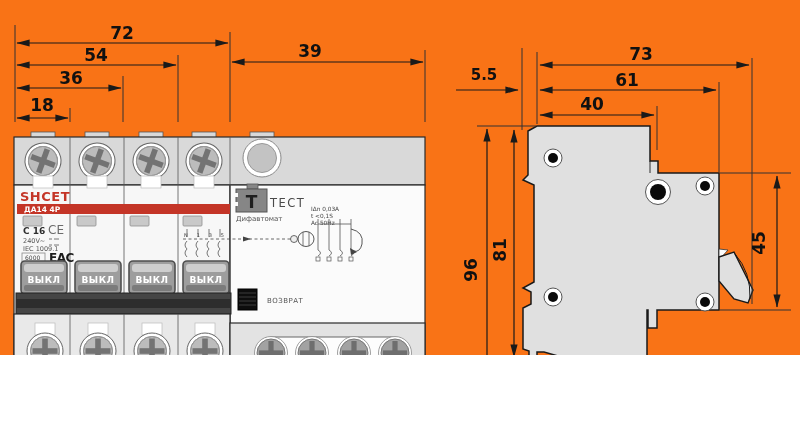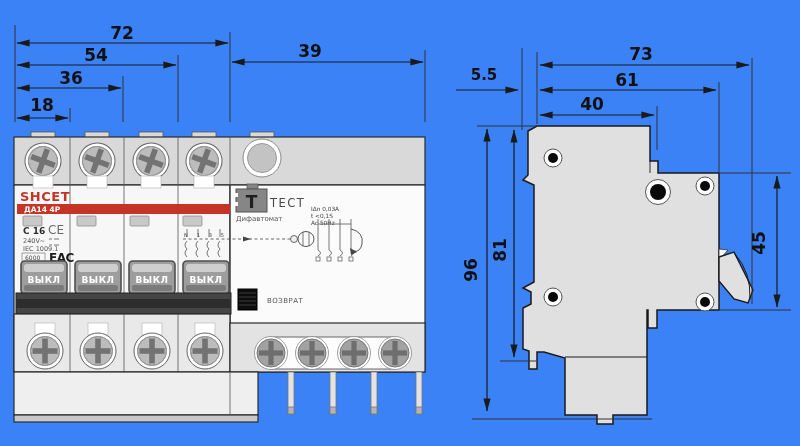--- a/index.html
+++ b/index.html
@@ -1,16 +1,16 @@
 <!DOCTYPE html>
 <html><head>
 <meta charset="utf-8">
 <style>
   html,body{margin:0;padding:0;background:#fff;}
-  .canvas{position:relative;width:800px;height:446px;background:#3b82f6;overflow:hidden;
+  .canvas{position:relative;width:800px;height:355px;background:#f97316;overflow:hidden;
           font-family:"DejaVu Sans",sans-serif;}
   svg{position:absolute;left:0;top:0;}
   text{font-family:"DejaVu Sans",sans-serif;}
   .dimnum{font-size:17px;font-weight:bold;fill:#111;}
   .dimnum-sm{font-size:15px;font-weight:bold;fill:#111;}
   .dimline{stroke:#1a1a1a;stroke-width:1.2;fill:none;}
   .extline{stroke:#333;stroke-width:1;fill:none;}
   .outline{stroke:#2a2a2a;stroke-width:1.2;}
   .thin{stroke:#555;stroke-width:.8;fill:none;}
 </style>

